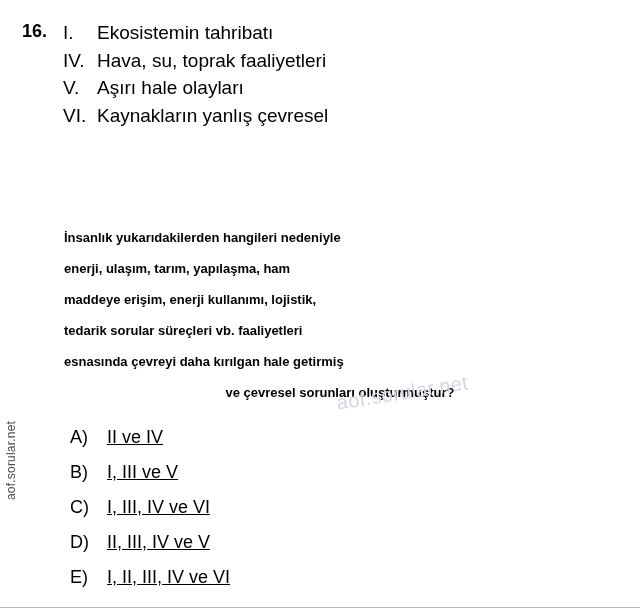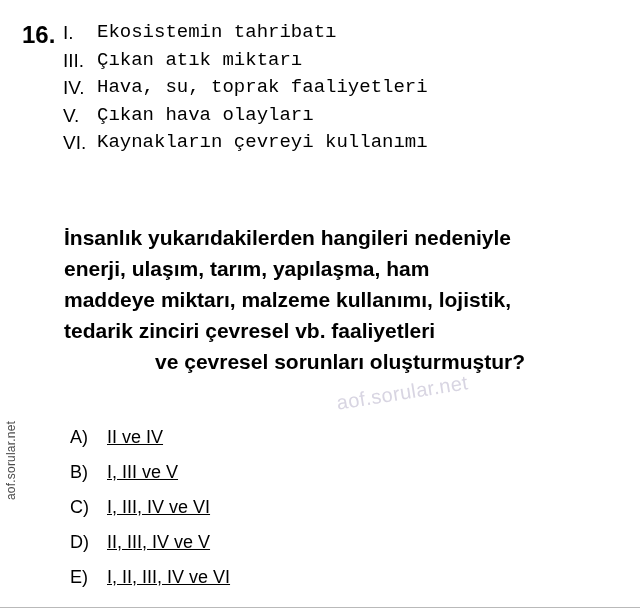--- a/index.html
+++ b/index.html
@@ -49,21 +49,21 @@
     transform-origin: left top;
     white-space: nowrap;
     font-family: "Liberation Sans", sans-serif;
     letter-spacing: 0.4px;
   }
 
   .q-number {
     position: absolute;
     left: 22px;
     top: 21px;
-    font-size: 24px;
+    font-size: 18px;
     font-weight: bold;
     font-family: "Liberation Sans", sans-serif;
   }
 
   .roman-list {
     position: absolute;
     left: 63px;
     top: 19px;
     width: 520px;
   }
@@ -72,29 +72,28 @@
     font-size: 19px;
     line-height: 27.5px;
     white-space: nowrap;
   }
   .roman-item .num {
     width: 34px;
     flex: 0 0 34px;
   }
   .roman-item .txt {
     flex: 1 1 auto;
-    font-family: Liberation Mono, monospace;
   }
 
   .stem {
     position: absolute;
     left: 64px;
     top: 222px;
     width: 552px;
-    font-size: 21px;
+    font-size: 13px;
     font-weight: bold;
     line-height: 31px;
     text-align: justify;
     text-justify: inter-word;
   }
   .stem .last-line {
     text-align: center;
   }
 
   .options {
@@ -135,42 +134,39 @@
   <div class="side-watermark">aof.sorular.net</div>
 
   <div class="q-number">16.</div>
 
   <div class="roman-list">
     <div class="roman-item">
       <span class="num">I.</span>
       <span class="txt">Ekosistemin tahribatı</span>
     </div>
     <div class="roman-item">
-      <span class="num">III.</span>
-      <span class="txt">Çıkan atık miktarı</span>
-    </div>
-    <div class="roman-item">
       <span class="num">IV.</span>
       <span class="txt">Hava, su, toprak faaliyetleri</span>
     </div>
     <div class="roman-item">
       <span class="num">V.</span>
-      <span class="txt">Çıkan hava olayları</span>
+      <span class="txt">Aşırı hale olayları</span>
     </div>
     <div class="roman-item">
       <span class="num">VI.</span>
-      <span class="txt">Kaynakların çevreyi kullanımı</span>
+      <span class="txt">Kaynakların yanlış çevresel</span>
     </div>
   </div>
 
   <div class="stem">
     <div>İnsanlık yukarıdakilerden hangileri nedeniyle</div>
     <div>enerji, ulaşım, tarım, yapılaşma, ham</div>
-    <div>maddeye miktarı, malzeme kullanımı, lojistik,</div>
-    <div>tedarik zinciri çevresel vb. faaliyetleri</div>
+    <div>maddeye erişim, enerji kullanımı, lojistik,</div>
+    <div>tedarik sorular süreçleri vb. faaliyetleri</div>
+    <div>esnasında çevreyi daha kırılgan hale getirmiş</div>
     <div class="last-line">ve çevresel sorunları oluşturmuştur?</div>
   </div>
 
   <div class="center-watermark">aof.sorular.net</div>
 
   <div class="options">
     <div class="option">
       <span class="letter">A)</span>
       <span class="otxt">II ve IV</span>
     </div>

